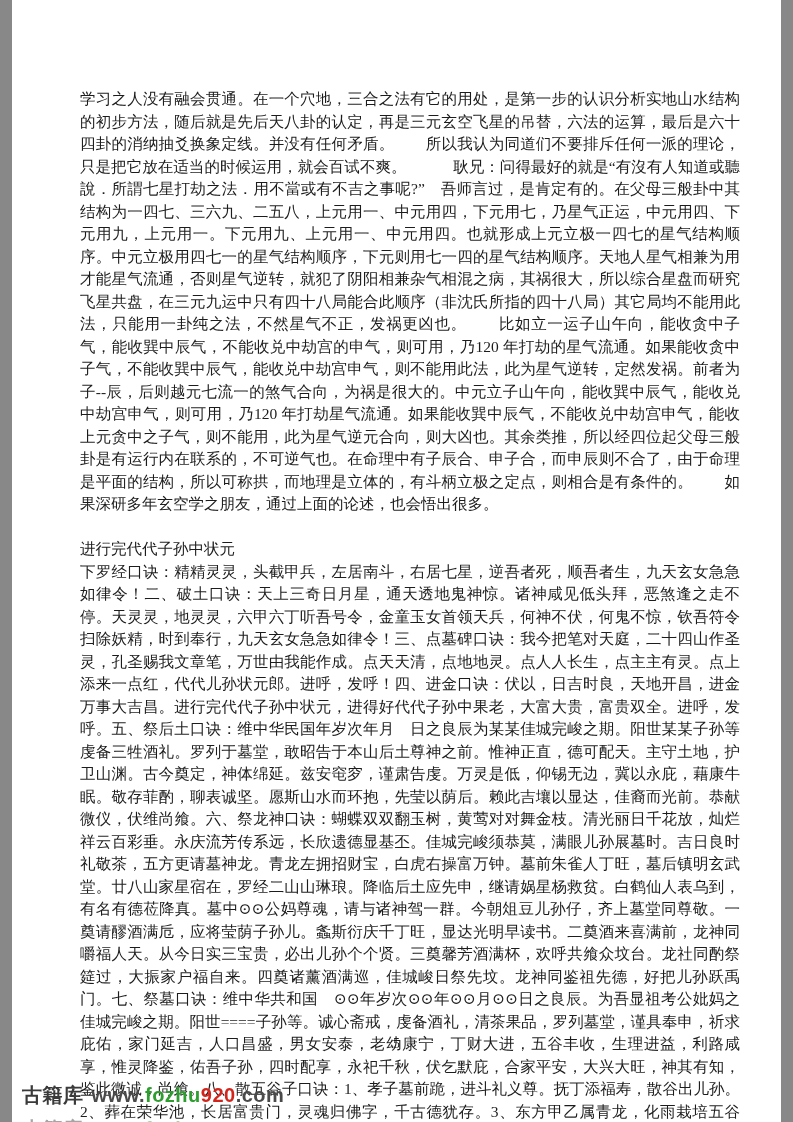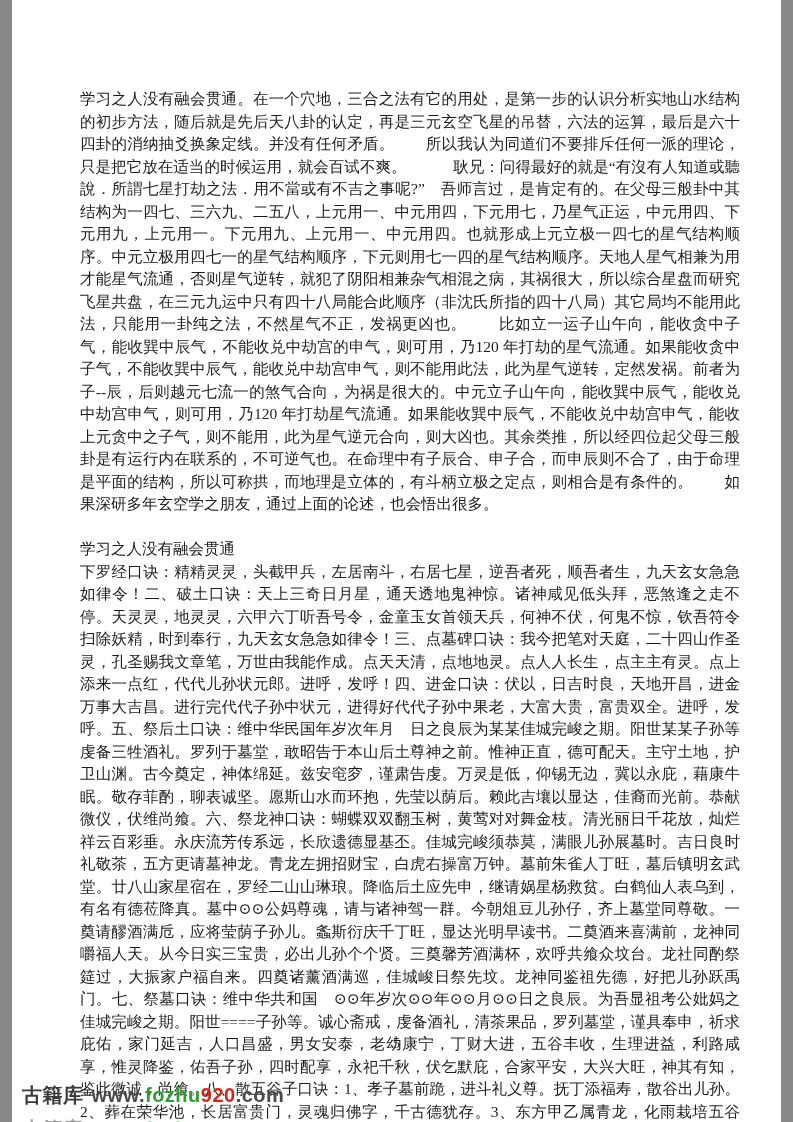--- a/index.html
+++ b/index.html
@@ -52,21 +52,21 @@
   .wm-green{color:#2f9e30;}
   .wm-red{color:#d2251c;}
 </style>
 </head>
 <body>
 
 <div class="page">
 
   <div class="text-block">
     <p class="para">学习之人没有融会贯通。在一个穴地，三合之法有它的用处，是第一步的认识分析实地山水结构的初步方法，随后就是先后天八卦的认定，再是三元玄空飞星的吊替，六法的运算，最后是六十四卦的消纳抽爻换象定线。并没有任何矛盾。　　所以我认为同道们不要排斥任何一派的理论，只是把它放在适当的时候运用，就会百试不爽。　　　耿兄：问得最好的就是“有沒有人知道或聽說．所謂七星打劫之法．用不當或有不吉之事呢?”　吾师言过，是肯定有的。在父母三般卦中其结构为一四七、三六九、二五八，上元用一、中元用四，下元用七，乃星气正运，中元用四、下元用九，上元用一。下元用九、上元用一、中元用四。也就形成上元立极一四七的星气结构顺序。中元立极用四七一的星气结构顺序，下元则用七一四的星气结构顺序。天地人星气相兼为用才能星气流通，否则星气逆转，就犯了阴阳相兼杂气相混之病，其祸很大，所以综合星盘而研究飞星共盘，在三元九运中只有四十八局能合此顺序（非沈氏所指的四十八局）其它局均不能用此法，只能用一卦纯之法，不然星气不正，发祸更凶也。　　比如立一运子山午向，能收贪中子气，能收巽中辰气，不能收兑中劫宫的申气，则可用，乃120 年打劫的星气流通。如果能收贪中子气，不能收巽中辰气，能收兑中劫宫申气，则不能用此法，此为星气逆转，定然发祸。前者为子--辰，后则越元七流一的煞气合向，为祸是很大的。中元立子山午向，能收巽中辰气，能收兑中劫宫申气，则可用，乃120 年打劫星气流通。如果能收巽中辰气，不能收兑中劫宫申气，能收上元贪中之子气，则不能用，此为星气逆元合向，则大凶也。其余类推，所以经四位起父母三般卦是有运行内在联系的，不可逆气也。在命理中有子辰合、申子合，而申辰则不合了，由于命理是平面的结构，所以可称拱，而地理是立体的，有斗柄立极之定点，则相合是有条件的。　　如果深研多年玄空学之朋友，通过上面的论述，也会悟出很多。</p>
-    <h2 class="section-heading">学习之人没有融会贯通</h2>
+    <h2 class="section-heading">进行完代代子孙中状元</h2>
     <p class="para">下罗经口诀：精精灵灵，头截甲兵，左居南斗，右居七星，逆吾者死，顺吾者生，九天玄女急急如律令！二、破土口诀：天上三奇日月星，通天透地鬼神惊。诸神咸见低头拜，恶煞逢之走不停。天灵灵，地灵灵，六甲六丁听吾号令，金童玉女首领天兵，何神不伏，何鬼不惊，钦吾符令扫除妖精，时到奉行，九天玄女急急如律令！三、点墓碑口诀：我今把笔对天庭，二十四山作圣灵，孔圣赐我文章笔，万世由我能作成。点天天清，点地地灵。点人人长生，点主主有灵。点上添来一点红，代代儿孙状元郎。进呼，发呼！四、进金口诀：伏以，日吉时良，天地开昌，进金万事大吉昌。进行完代代子孙中状元，进得好代代子孙中果老，大富大贵，富贵双全。进呼，发呼。五、祭后土口诀：维中华民国年岁次年月　日之良辰为某某佳城完峻之期。阳世某某子孙等虔备三牲酒礼。罗列于墓堂，敢昭告于本山后土尊神之前。惟神正直，德可配天。主守土地，护卫山渊。古今奠定，神体绵延。兹安窀穸，谨肃告虔。万灵是低，仰锡无边，冀以永庇，藉康牛眠。敬存菲酌，聊表诚坚。愿斯山水而环抱，先莹以荫后。赖此吉壤以显达，佳裔而光前。恭献微仪，伏维尚飨。六、祭龙神口诀：蝴蝶双双翻玉树，黄莺对对舞金枝。清光丽日千花放，灿烂祥云百彩垂。永庆流芳传系远，长欣遗德显基丕。佳城完峻须恭莫，满眼儿孙展墓时。吉日良时礼敬茶，五方更请墓神龙。青龙左拥招财宝，白虎右操富万钟。墓前朱雀人丁旺，墓后镇明玄武堂。廿八山家星宿在，罗经二山山琳琅。降临后土应先申，继请娲星杨救贫。白鹤仙人表乌到，有名有德莅降真。墓中⊙⊙公妈尊魂，请与诸神驾一群。今朝俎豆儿孙仔，齐上墓堂同尊敬。一奠请醪酒满卮，应将莹荫子孙儿。螽斯衍庆千丁旺，显达光明早读书。二奠酒来喜满前，龙神同嚼福人天。从今日实三宝贵，必出儿孙个个贤。三奠馨芳酒满杯，欢呼共飨众坟台。龙社同酌祭筵过，大振家户福自来。四奠诸薰酒满巡，佳城峻日祭先坟。龙神同鉴祖先德，好把儿孙跃禹门。七、祭墓口诀：维中华共和国　⊙⊙年岁次⊙⊙年⊙⊙月⊙⊙日之良辰。为吾显祖考公妣妈之佳城完峻之期。阳世====子孙等。诚心斋戒，虔备酒礼，清茶果品，罗列墓堂，谨具奉申，祈求庇佑，家门延吉，人口昌盛，男女安泰，老幼康宁，丁财大进，五谷丰收，生理进益，利路咸享，惟灵降鉴，佑吾子孙，四时配享，永祀千秋，伏乞默庇，合家平安，大兴大旺，神其有知，鉴此微诚，尚飨。八、散五谷子口诀：1、孝子墓前跪，进斗礼义尊。抚丁添福寿，散谷出儿孙。2、葬在荣华池，长居富贵门，灵魂归佛字，千古德犹存。3、东方甲乙属青龙，化雨栽培五谷浓。财丁两旺长富贵，儿孙世代显荣宗。4、南方朱雀丙丁发，添得财多福寿绵，和气一堂</p>
   </div>
 
   <div class="page-number">5</div>
 
   <div class="watermark row1">
     <span class="wm-site">古籍库</span><span class="wm-dark">www.</span><span class="wm-green">fozhu</span><span class="wm-red">920</span><span class="wm-dark">.com</span>
   </div>
 
   <div class="watermark row2">

